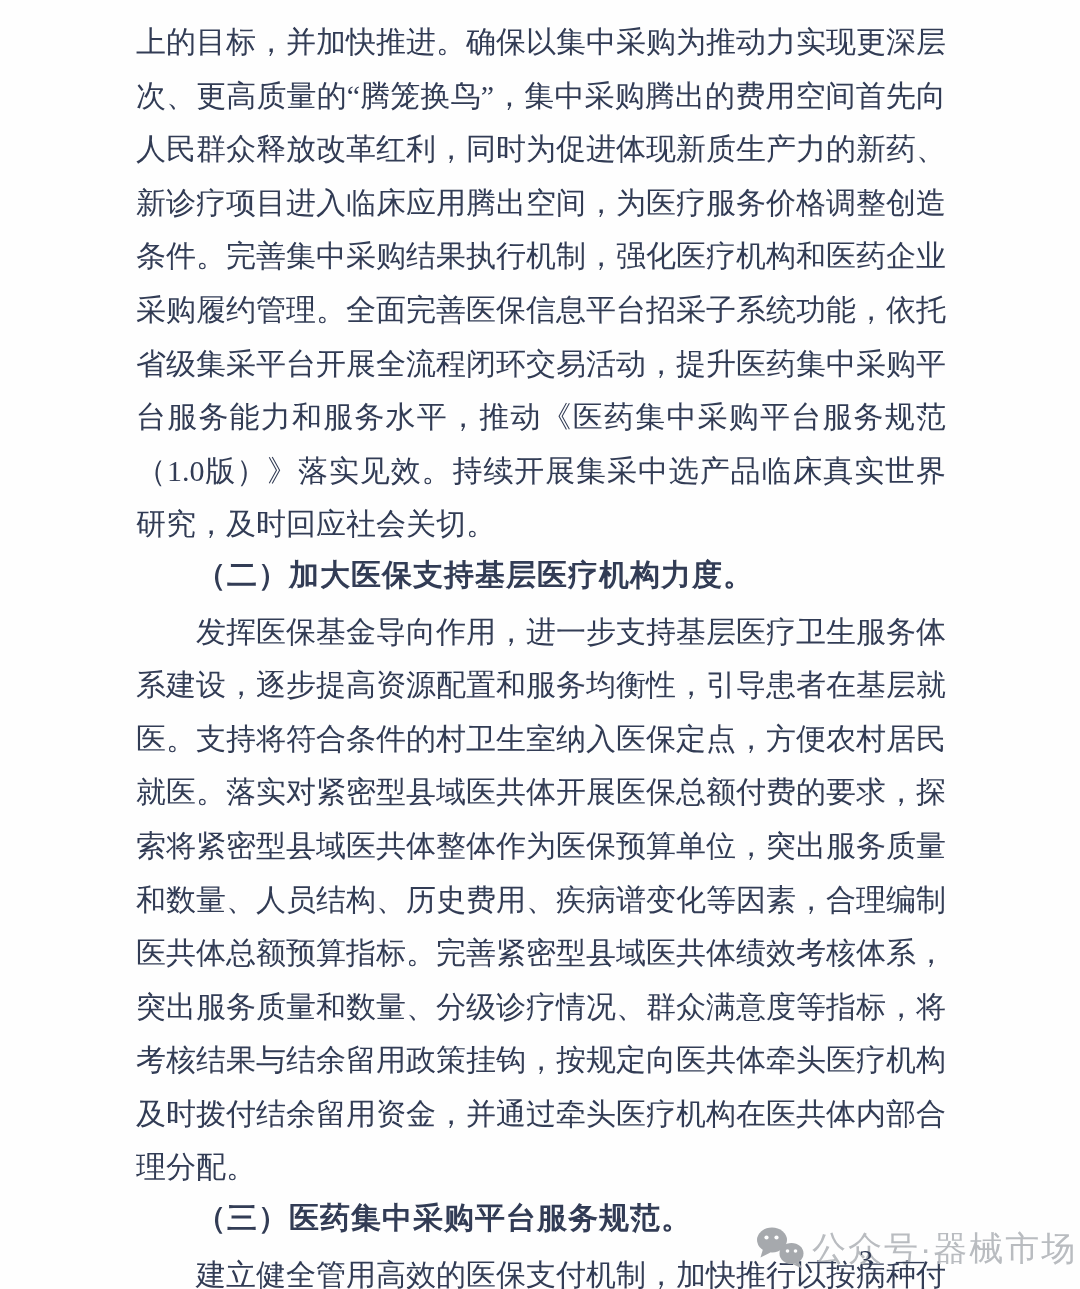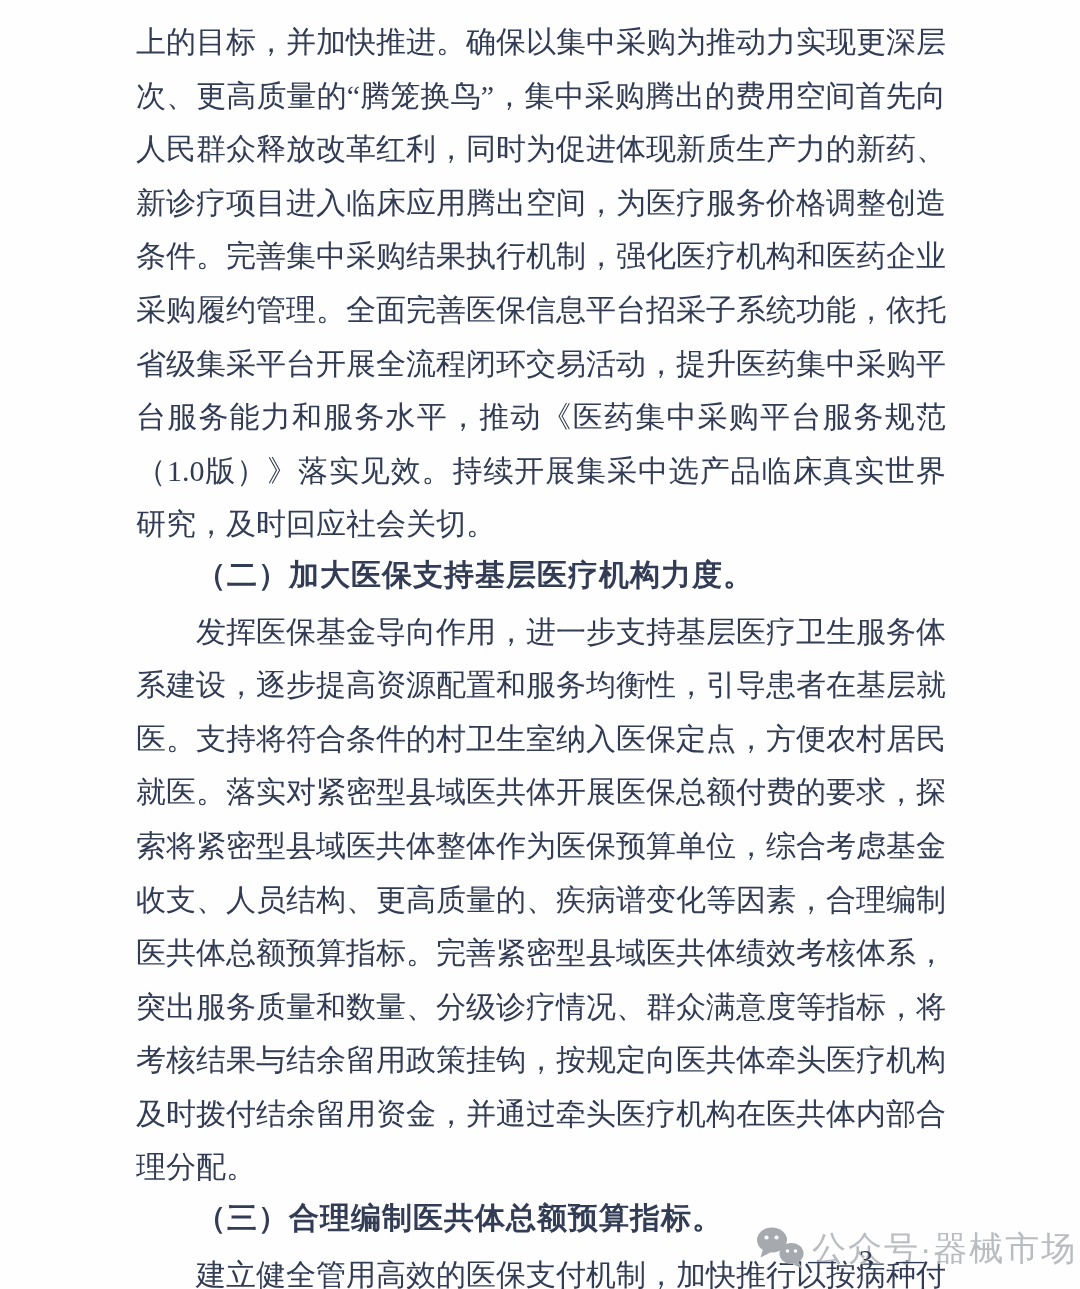--- a/index.html
+++ b/index.html
@@ -64,22 +64,22 @@
   }
 </style>
 </head>
 <body>
 
 <div class="page">
 
   <div class="content">
     <div class="para">上的目标，并加快推进。确保以集中采购为推动力实现更深层次、更高质量的“腾笼换鸟”，集中采购腾出的费用空间首先向人民群众释放改革红利，同时为促进体现新质生产力的新药、新诊疗项目进入临床应用腾出空间，为医疗服务价格调整创造条件。完善集中采购结果执行机制，强化医疗机构和医药企业采购履约管理。全面完善医保信息平台招采子系统功能，依托省级集采平台开展全流程闭环交易活动，提升医药集中采购平台服务能力和服务水平，推动《医药集中采购平台服务规范（1.0版）》落实见效。持续开展集采中选产品临床真实世界研究，及时回应社会关切。</div>
     <div class="para indent heading">（二）加大医保支持基层医疗机构力度。</div>
-    <div class="para indent">发挥医保基金导向作用，进一步支持基层医疗卫生服务体系建设，逐步提高资源配置和服务均衡性，引导患者在基层就医。支持将符合条件的村卫生室纳入医保定点，方便农村居民就医。落实对紧密型县域医共体开展医保总额付费的要求，探索将紧密型县域医共体整体作为医保预算单位，综合考虑基金收支、人员结构、更高质量的、疾病谱变化等因素，合理编制医共体总额预算指标。完善紧密型县域医共体绩效考核体系，突出服务质量和数量、分级诊疗情况、群众满意度等指标，将考核结果与结余留用政策挂钩，按规定向医共体牵头医疗机构及时拨付结余留用资金，并通过牵头医疗机构在医共体内部合理分配。</div>
-    <div class="para indent heading">（三）合理编制医共体总额预算指标。</div>
+    <div class="para indent">发挥医保基金导向作用，进一步支持基层医疗卫生服务体系建设，逐步提高资源配置和服务均衡性，引导患者在基层就医。支持将符合条件的村卫生室纳入医保定点，方便农村居民就医。落实对紧密型县域医共体开展医保总额付费的要求，探索将紧密型县域医共体整体作为医保预算单位，突出服务质量和数量、人员结构、历史费用、疾病谱变化等因素，合理编制医共体总额预算指标。完善紧密型县域医共体绩效考核体系，突出服务质量和数量、分级诊疗情况、群众满意度等指标，将考核结果与结余留用政策挂钩，按规定向医共体牵头医疗机构及时拨付结余留用资金，并通过牵头医疗机构在医共体内部合理分配。</div>
+    <div class="para indent heading">（三）医药集中采购平台服务规范。</div>
     <div class="para indent justify-last">建立健全管用高效的医保支付机制，加快推行以按病种付费</div>
   </div>
 
   <div class="footer-watermark">
     <span>
       <svg class="wechat-icon-svg" width="50" height="44" viewBox="0 0 50 44">
         <g fill="var(--watermark-icon-color)">
           <ellipse cx="16" cy="14" rx="15" ry="12.5"></ellipse>
           <path d="M7 23 L4.5 31.5 L14.5 26.5 Z"></path>
           <ellipse cx="35.5" cy="27.5" rx="12" ry="10.5"></ellipse>

